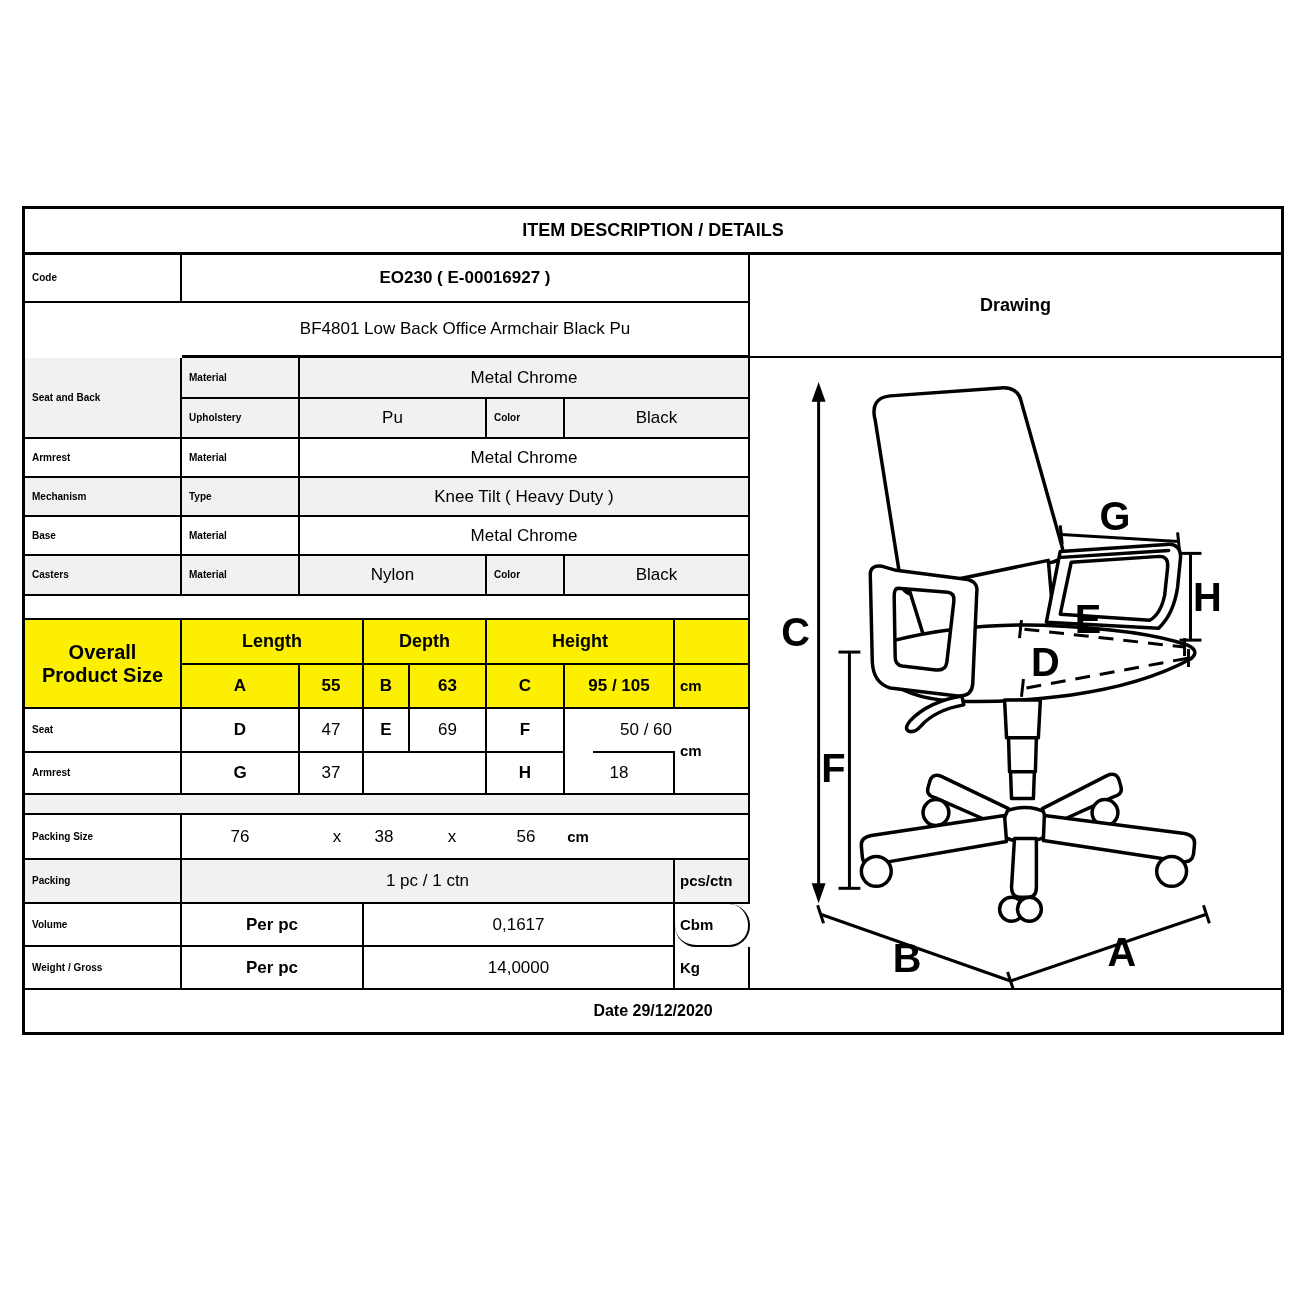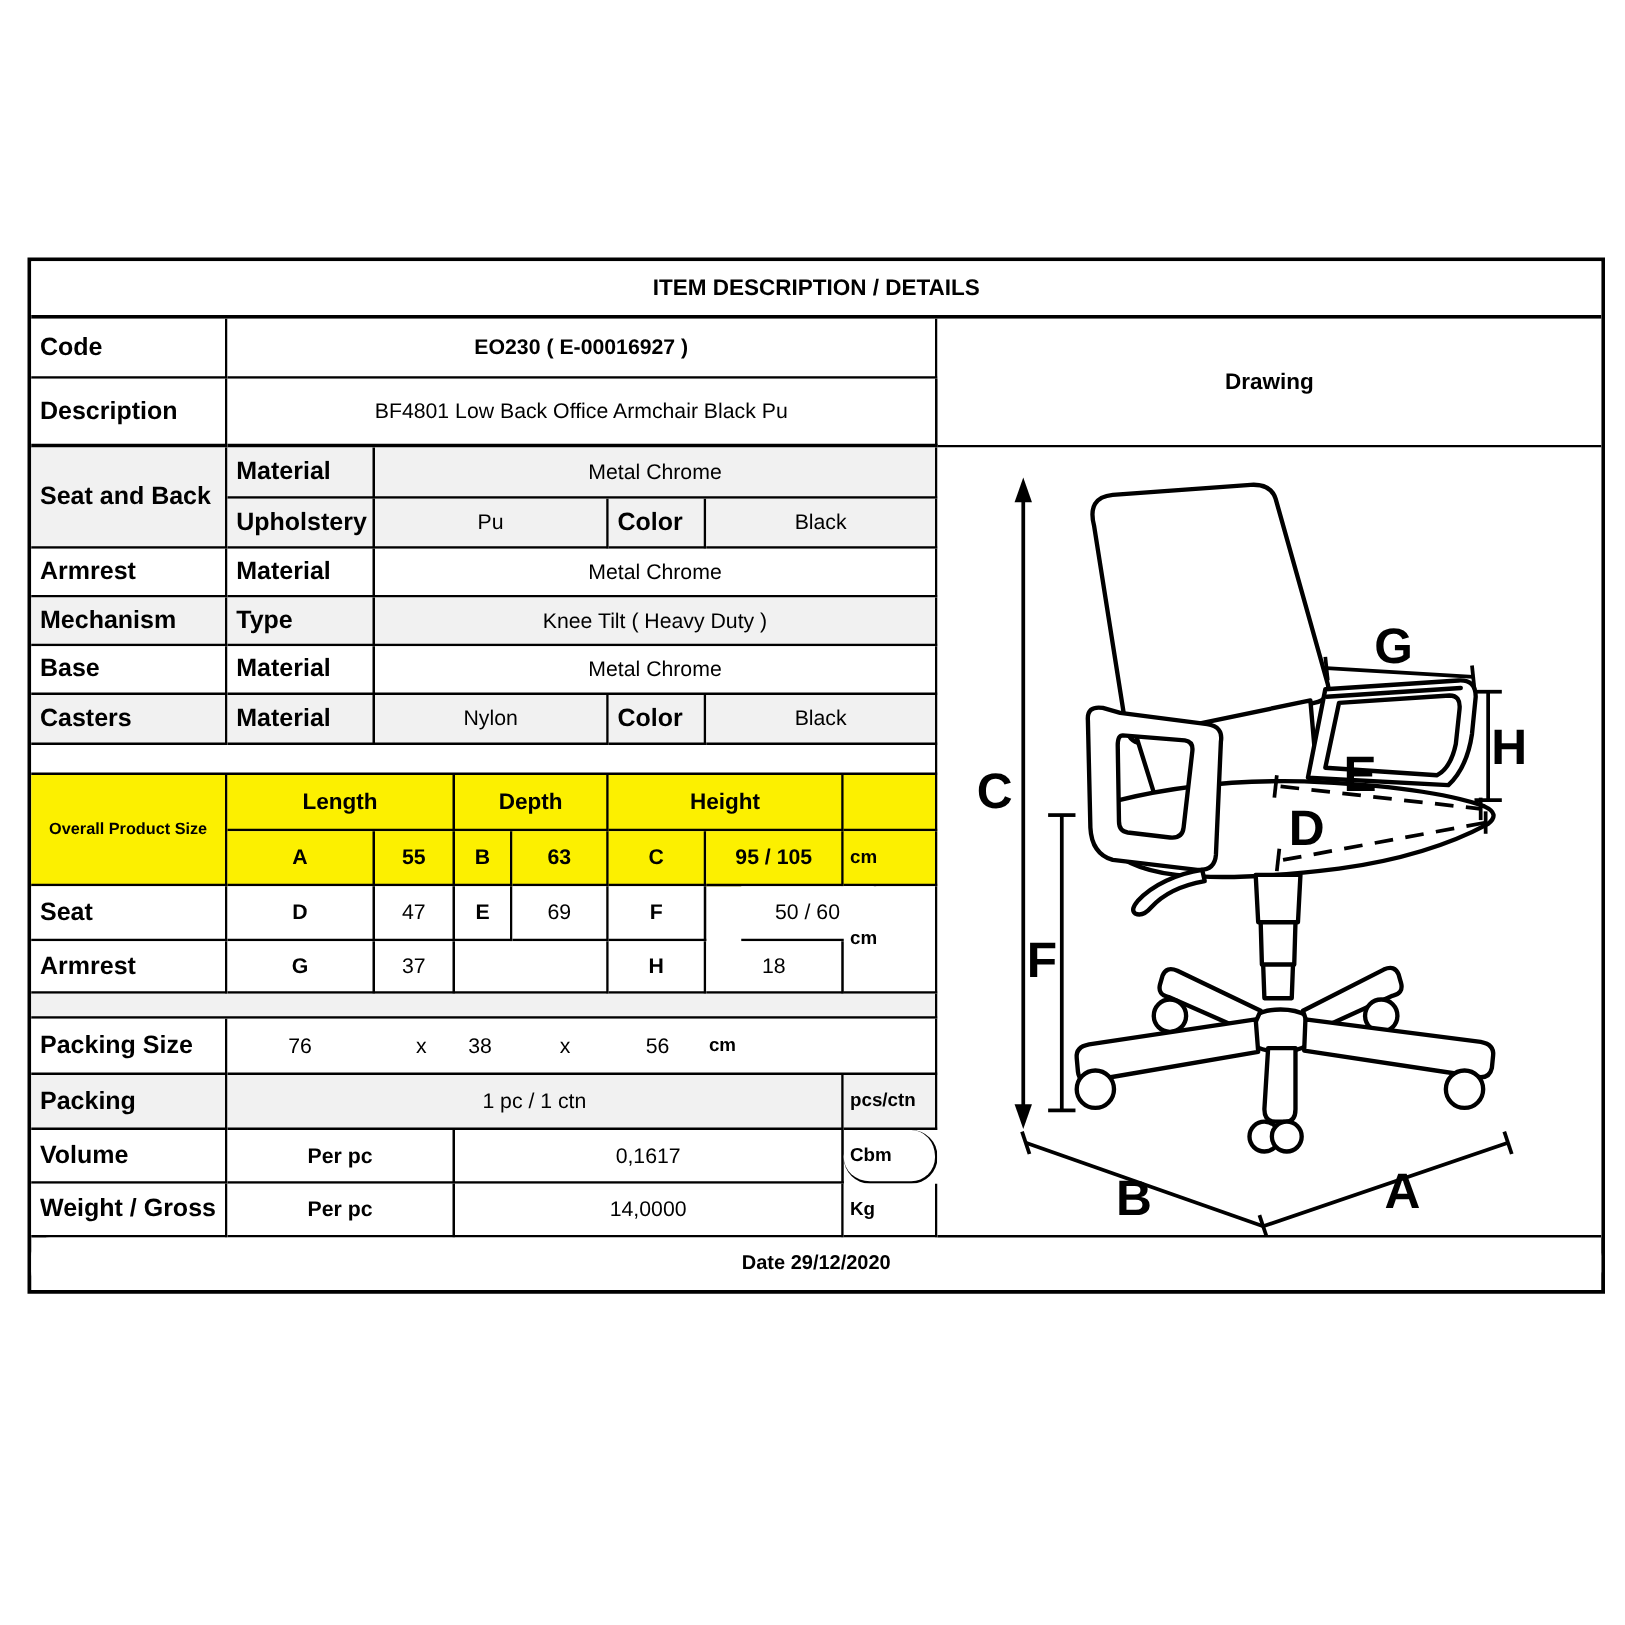--- a/index.html
+++ b/index.html
@@ -1,21 +1,21 @@
 <!DOCTYPE html>
 <html><head>
 <meta charset="utf-8">
 <style>
   html,body{margin:0;padding:0;background:#fff;}
   .page{position:relative;width:1300px;height:1300px;background:#ffffff;overflow:hidden;
         font-family:"Liberation Sans","DejaVu Sans",sans-serif;color:#000;}
   .sheet{position:absolute;left:22px;top:206px;width:1256px;height:823px;border:3px solid #000;background:#fff;}
   .cell{position:absolute;box-sizing:border-box;border-right:2px solid #000;border-bottom:2px solid #000;
         display:flex;align-items:center;font-size:17px;background:#fff;line-height:1.15;}
-  .lbl{font-weight:bold;font-size:20px;padding-left:7px;justify-content:flex-start;}
+  .lbl{font-weight:bold;font-size:10px;padding-left:7px;justify-content:flex-start;}
   .ctr{justify-content:center;text-align:center;}
   .bold{font-weight:bold;}
   .big{font-size:18px;}
   .gray{background:#F1F1F1;}
   .yellow{background:#FCF000;}
   .unit{font-weight:bold;font-size:15px;padding-left:5px;justify-content:flex-start;}
   .nobr{border-right:none;}
   .nobb{border-bottom:none;}
   .thickb{border-bottom-width:3px;}
   .pspan{position:absolute;transform:translateX(-50%);top:50%;margin-top:-10px;height:20px;display:flex;align-items:center;}
@@ -27,21 +27,20 @@
 <div class="page">
   <div class="sheet">
 
     <div class="cell ctr bold big nobr thickb" style="left:0;top:0;width:1256px;height:46px;">ITEM DESCRIPTION / DETAILS</div>
 
     <div class="cell lbl" style="left:0;top:46px;width:157px;height:48px;">Code</div>
     <div class="cell ctr bold" style="left:157px;top:46px;width:568px;height:48px;">EO230 ( E-00016927 )</div>
 
     <div class="cell ctr bold big nobr" style="left:725px;top:46px;width:531px;height:103px;">Drawing</div>
 
-    <div class="cell lbl thickb" style="left:0;top:94px;width:157px;height:55px;">Description</div>
     <div class="cell ctr thickb" style="left:157px;top:94px;width:568px;height:55px;">BF4801 Low Back Office Armchair Black Pu</div>
 
     <div class="cell lbl gray" style="left:0;top:149px;width:157px;height:81px;">Seat and Back</div>
     <div class="cell lbl gray" style="left:157px;top:149px;width:118px;height:41px;">Material</div>
     <div class="cell ctr gray" style="left:275px;top:149px;width:450px;height:41px;">Metal Chrome</div>
     <div class="cell lbl gray" style="left:157px;top:190px;width:118px;height:40px;">Upholstery</div>
     <div class="cell ctr gray" style="left:275px;top:190px;width:187px;height:40px;">Pu</div>
     <div class="cell lbl gray" style="left:462px;top:190px;width:78px;height:40px;">Color</div>
     <div class="cell ctr gray" style="left:540px;top:190px;width:185px;height:40px;">Black</div>
 
@@ -58,21 +57,21 @@
     <div class="cell ctr" style="left:275px;top:308px;width:450px;height:39px;">Metal Chrome</div>
 
     <div class="cell lbl gray" style="left:0;top:347px;width:157px;height:40px;">Casters</div>
     <div class="cell lbl gray" style="left:157px;top:347px;width:118px;height:40px;">Material</div>
     <div class="cell ctr gray" style="left:275px;top:347px;width:187px;height:40px;">Nylon</div>
     <div class="cell lbl gray" style="left:462px;top:347px;width:78px;height:40px;">Color</div>
     <div class="cell ctr gray" style="left:540px;top:347px;width:185px;height:40px;">Black</div>
 
     <div class="cell" style="left:0;top:387px;width:725px;height:24px;"></div>
 
-    <div class="cell ctr bold yellow" style="left:0;top:411px;width:157px;height:89px;font-size:13px;padding:0 8px;">Overall Product Size</div>
+    <div class="cell ctr bold yellow" style="left:0;top:411px;width:157px;height:89px;font-size:20px;padding:0 8px;">Overall Product Size</div>
     <div class="cell ctr bold big yellow" style="left:157px;top:411px;width:182px;height:45px;">Length</div>
     <div class="cell ctr bold big yellow" style="left:339px;top:411px;width:123px;height:45px;">Depth</div>
     <div class="cell ctr bold big yellow" style="left:462px;top:411px;width:188px;height:45px;">Height</div>
     <div class="cell yellow" style="left:650px;top:411px;width:75px;height:45px;"></div>
 
     <div class="cell ctr bold yellow" style="left:157px;top:456px;width:118px;height:44px;">A</div>
     <div class="cell ctr bold yellow" style="left:275px;top:456px;width:64px;height:44px;">55</div>
     <div class="cell ctr bold yellow" style="left:339px;top:456px;width:46px;height:44px;">B</div>
     <div class="cell ctr bold yellow" style="left:385px;top:456px;width:77px;height:44px;">63</div>
     <div class="cell ctr bold yellow" style="left:462px;top:456px;width:78px;height:44px;">C</div>

